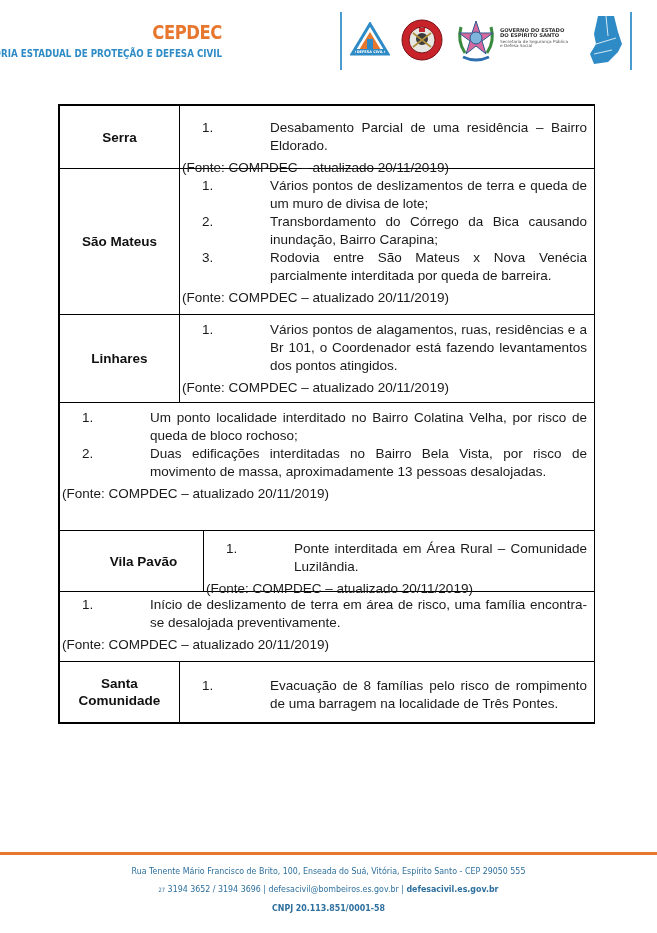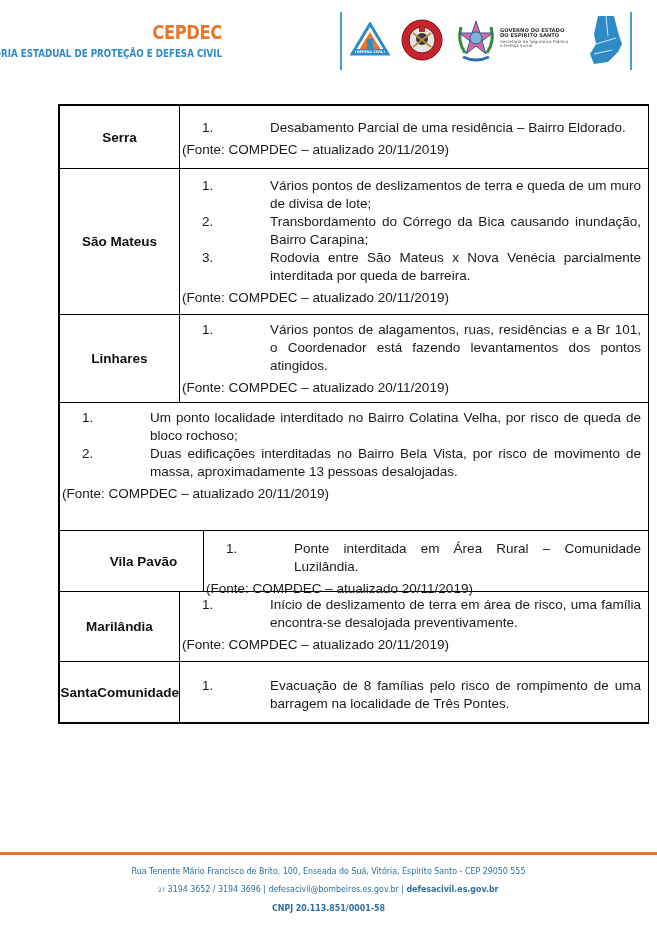--- a/index.html
+++ b/index.html
@@ -10,21 +10,21 @@
   .header { position: absolute; left: 0; top: 0; width: 544px; height: 80px; }
   .brand-title { position: absolute; right: 322px; top: 20px; font-family: "DejaVu Sans", sans-serif; font-weight: bold; font-size: 20px; color: #e8772e; letter-spacing: -0.5px; transform: scaleX(0.82); transform-origin: right center; }
   .brand-sub { position: absolute; right: 322px; top: 47px; font-family: "DejaVu Sans", sans-serif; font-weight: bold; font-size: 11.2px; color: #2e8bc6; white-space: nowrap; transform: scaleX(0.78); transform-origin: right center; }
   .vsep { position: absolute; width: 1.5px; background: #4a9bd0; }
   .logo { position: absolute; }
   .gov-text { position: absolute; left: 500px; top: 28px; line-height: 1.05; }
   .gov-line1 { font-family: "DejaVu Sans", sans-serif; font-size: 5.2px; font-weight: bold; color: #333; white-space: nowrap; }
   .gov-line2 { font-family: "DejaVu Sans", sans-serif; font-size: 4.2px; color: #555; white-space: nowrap; margin-top: 1px; }
 
   
-  .table { position: absolute; left: 58px; top: 104px; width: 591px; border: 2px solid #000; border-right-width: 1px; border-collapse: collapse; }
+  .table { position: absolute; left: 58px; top: 104px; width: 537px; border: 2px solid #000; border-right-width: 1px; border-collapse: collapse; }
   .row { display: flex; border-top: 1px solid #000; }
   .row:first-child { border-top: none; }
   .city { width: 120px; flex: 0 0 120px; border-right: 1px solid #000; display: flex; align-items: center; justify-content: center; text-align: center; font-weight: bold; font-size: 13.5px; line-height: 17px; color: #111; }
   .desc { flex: 1; padding: 4px 7px 3px 22px; font-size: 13.5px; line-height: 18px; color: #1a1a1a; }
   .item { display: flex; text-align: justify; }
   .item-num { flex: 0 0 20px; }
   .item-text { flex: 1; text-align: justify; margin-left: 48px; }
   .source { margin-top: 4px; margin-left: 0; font-size: 13.5px; line-height: 18px; }
   .desc .source { margin-left: 0; }
 
@@ -155,32 +155,31 @@
     <div class="desc" style="padding-top:9px;">
       <div class="item">
         <span class="item-num">1.</span>
         <span class="item-text">Ponte interditada em Área Rural – Comunidade Luzilândia.</span>
       </div>
       <div class="source" style="margin-left:-20px;">(Fonte: COMPDEC – atualizado 20/11/2019)</div>
     </div>
   </div>
 
   <div class="row" style="height:70px;">
-    <div class="city">Marilândia</div>
     <div class="desc" style="padding-top:4px;">
       <div class="item">
         <span class="item-num">1.</span>
         <span class="item-text">Início de deslizamento de terra em área de risco, uma família encontra-se desalojada preventivamente.</span>
       </div>
       <div class="source" style="margin-left:-20px;">(Fonte: COMPDEC – atualizado 20/11/2019)</div>
     </div>
   </div>
 
   <div class="row" style="height:61px;">
-    <div class="city" style="flex-direction:row;justify-content:flex-end;">
+    <div class="city" style="flex-direction:column;">
       <span>Santa</span>
       <span>Comunidade</span>
     </div>
     <div class="desc" style="padding-top:15px;">
       <div class="item">
         <span class="item-num">1.</span>
         <span class="item-text">Evacuação de 8 famílias pelo risco de rompimento de uma barragem  na localidade de Três Pontes.</span>
       </div>
     </div>
   </div>

